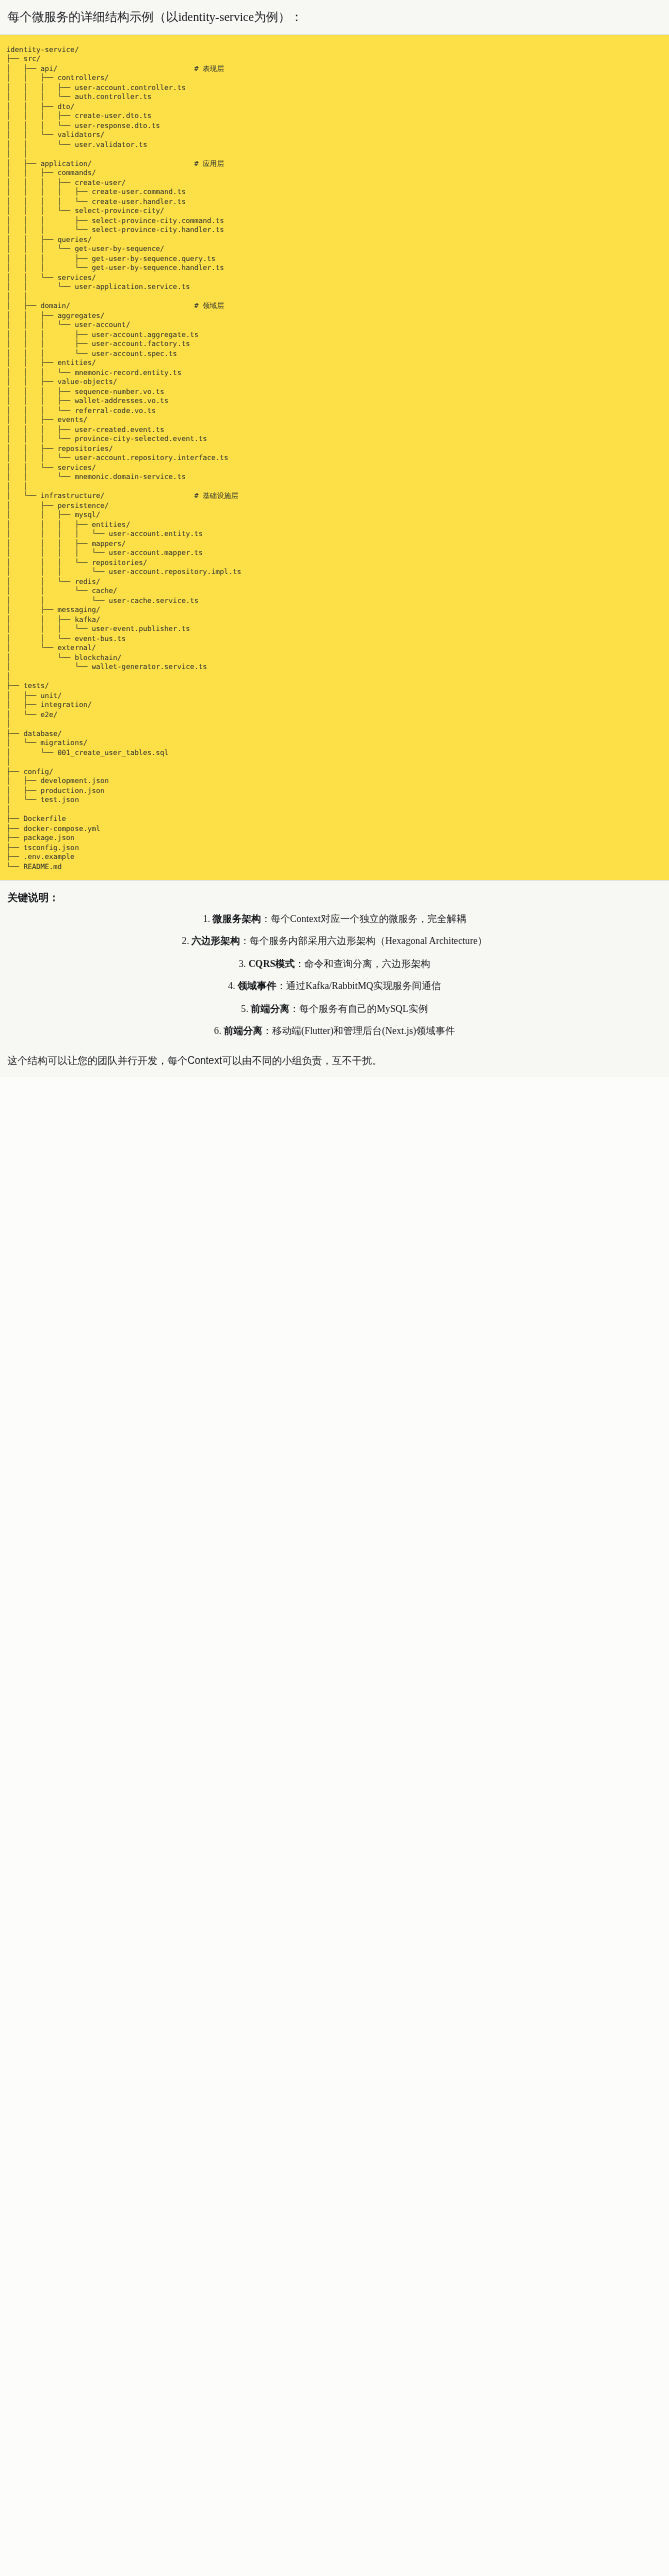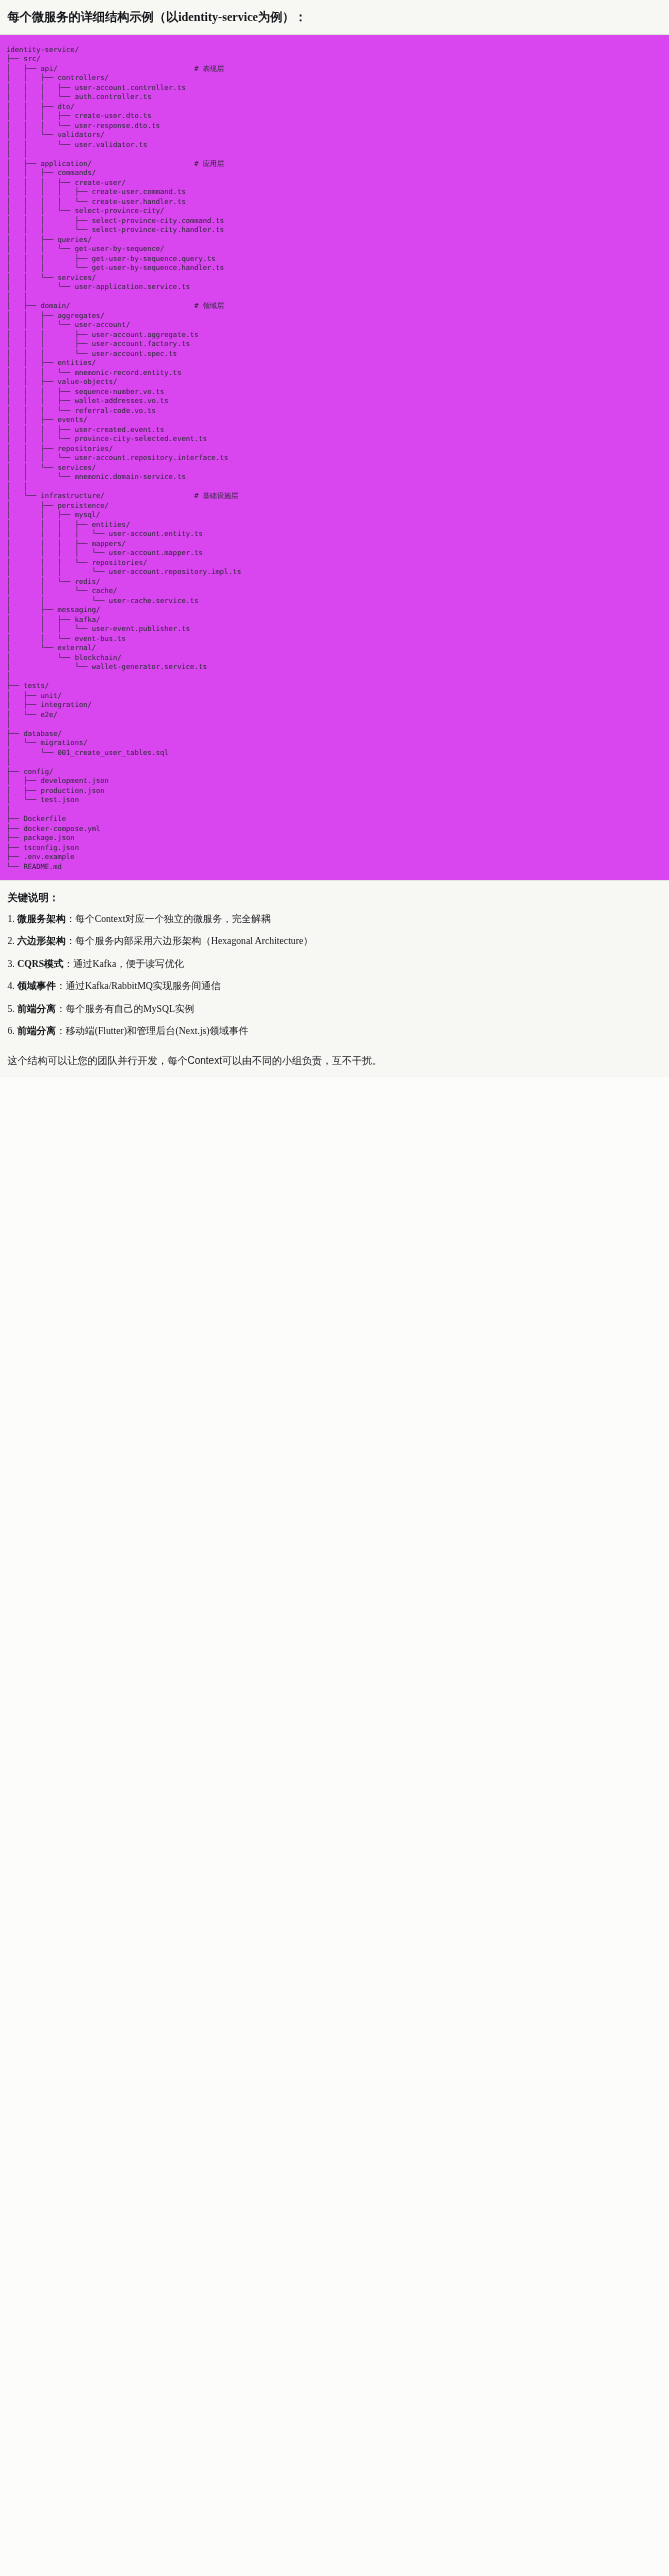--- a/index.html
+++ b/index.html
@@ -20,30 +20,30 @@
 
   
   .title-band {
     background: #f7f7f4;
     border-bottom: 0.6px solid #e3e3df;
     padding: 8.8px 7.5px 8.8px 7.5px;
     box-sizing: border-box;
   }
   .title-text {
     font-family: "Liberation Serif", serif;
-    font-weight: bold;
+    font-weight: normal;
     font-size: 12.2px;
     line-height: 16.3px;
     color: #14171a;
     letter-spacing: 0px;
   }
 
   
   .tree-block {
-    background: #d946ef;
+    background: #fde047;
     padding: 10px 6.3px 8.8px 6.3px;
     box-sizing: border-box;
   }
   .tree {
     font-family: "DejaVu Sans Mono", "Liberation Mono", monospace;
     font-size: 7.1px;
     line-height: 9.5px;
     color: #24292f;
     white-space: pre;
     letter-spacing: 0px;
@@ -78,20 +78,21 @@
     list-style: none;
     margin: 0;
     padding: 0;
   }
   .notes-list li {
     font-family: "Liberation Serif", serif;
     font-size: 9.7px;
     line-height: 13px;
     color: #14171a;
     margin: 0 0 9.4px 0;
+    text-align: center;
   }
   .notes-list li .num {
     font-family: "Liberation Serif", serif;
   }
   .notes-list li .term {
     font-weight: bold;
   }
   .footer-note {
     background: #f7f7f4;
     padding: 3.8px 7.5px 10px 7.5px;
@@ -113,21 +114,21 @@
 
   <div class="tree-block">
     <div class="tree" id="tree-container"><span class="row"><span>identity-service/</span></span><span class="row"><span>├── src/</span></span><span class="row"><span>│   ├── api/</span>                                <span class="cmt"># 表现层</span></span><span class="row"><span>│   │   ├── controllers/</span></span><span class="row"><span>│   │   │   ├── user-account.controller.ts</span></span><span class="row"><span>│   │   │   └── auth.controller.ts</span></span><span class="row"><span>│   │   ├── dto/</span></span><span class="row"><span>│   │   │   ├── create-user.dto.ts</span></span><span class="row"><span>│   │   │   └── user-response.dto.ts</span></span><span class="row"><span>│   │   └── validators/</span></span><span class="row"><span>│   │       └── user.validator.ts</span></span><span class="row"><span>│   │</span></span><span class="row"><span>│   ├── application/</span>                        <span class="cmt"># 应用层</span></span><span class="row"><span>│   │   ├── commands/</span></span><span class="row"><span>│   │   │   ├── create-user/</span></span><span class="row"><span>│   │   │   │   ├── create-user.command.ts</span></span><span class="row"><span>│   │   │   │   └── create-user.handler.ts</span></span><span class="row"><span>│   │   │   └── select-province-city/</span></span><span class="row"><span>│   │   │       ├── select-province-city.command.ts</span></span><span class="row"><span>│   │   │       └── select-province-city.handler.ts</span></span><span class="row"><span>│   │   ├── queries/</span></span><span class="row"><span>│   │   │   └── get-user-by-sequence/</span></span><span class="row"><span>│   │   │       ├── get-user-by-sequence.query.ts</span></span><span class="row"><span>│   │   │       └── get-user-by-sequence.handler.ts</span></span><span class="row"><span>│   │   └── services/</span></span><span class="row"><span>│   │       └── user-application.service.ts</span></span><span class="row"><span>│   │</span></span><span class="row"><span>│   ├── domain/</span>                             <span class="cmt"># 领域层</span></span><span class="row"><span>│   │   ├── aggregates/</span></span><span class="row"><span>│   │   │   └── user-account/</span></span><span class="row"><span>│   │   │       ├── user-account.aggregate.ts</span></span><span class="row"><span>│   │   │       ├── user-account.factory.ts</span></span><span class="row"><span>│   │   │       └── user-account.spec.ts</span></span><span class="row"><span>│   │   ├── entities/</span></span><span class="row"><span>│   │   │   └── mnemonic-record.entity.ts</span></span><span class="row"><span>│   │   ├── value-objects/</span></span><span class="row"><span>│   │   │   ├── sequence-number.vo.ts</span></span><span class="row"><span>│   │   │   ├── wallet-addresses.vo.ts</span></span><span class="row"><span>│   │   │   └── referral-code.vo.ts</span></span><span class="row"><span>│   │   ├── events/</span></span><span class="row"><span>│   │   │   ├── user-created.event.ts</span></span><span class="row"><span>│   │   │   └── province-city-selected.event.ts</span></span><span class="row"><span>│   │   ├── repositories/</span></span><span class="row"><span>│   │   │   └── user-account.repository.interface.ts</span></span><span class="row"><span>│   │   └── services/</span></span><span class="row"><span>│   │       └── mnemonic.domain-service.ts</span></span><span class="row"><span>│   │</span></span><span class="row"><span>│   └── infrastructure/</span>                     <span class="cmt"># 基础设施层</span></span><span class="row"><span>│       ├── persistence/</span></span><span class="row"><span>│       │   ├── mysql/</span></span><span class="row"><span>│       │   │   ├── entities/</span></span><span class="row"><span>│       │   │   │   └── user-account.entity.ts</span></span><span class="row"><span>│       │   │   ├── mappers/</span></span><span class="row"><span>│       │   │   │   └── user-account.mapper.ts</span></span><span class="row"><span>│       │   │   └── repositories/</span></span><span class="row"><span>│       │   │       └── user-account.repository.impl.ts</span></span><span class="row"><span>│       │   └── redis/</span></span><span class="row"><span>│       │       └── cache/</span></span><span class="row"><span>│       │           └── user-cache.service.ts</span></span><span class="row"><span>│       ├── messaging/</span></span><span class="row"><span>│       │   ├── kafka/</span></span><span class="row"><span>│       │   │   └── user-event.publisher.ts</span></span><span class="row"><span>│       │   └── event-bus.ts</span></span><span class="row"><span>│       └── external/</span></span><span class="row"><span>│           └── blockchain/</span></span><span class="row"><span>│               └── wallet-generator.service.ts</span></span><span class="row"><span>│</span></span><span class="row"><span>├── tests/</span></span><span class="row"><span>│   ├── unit/</span></span><span class="row"><span>│   ├── integration/</span></span><span class="row"><span>│   └── e2e/</span></span><span class="row"><span>│</span></span><span class="row"><span>├── database/</span></span><span class="row"><span>│   └── migrations/</span></span><span class="row"><span>│       └── 001_create_user_tables.sql</span></span><span class="row"><span>│</span></span><span class="row"><span>├── config/</span></span><span class="row"><span>│   ├── development.json</span></span><span class="row"><span>│   ├── production.json</span></span><span class="row"><span>│   └── test.json</span></span><span class="row"><span>│</span></span><span class="row"><span>├── Dockerfile</span></span><span class="row"><span>├── docker-compose.yml</span></span><span class="row"><span>├── package.json</span></span><span class="row"><span>├── tsconfig.json</span></span><span class="row"><span>├── .env.example</span></span><span class="row"><span>└── README.md</span></span></div>
   </div>
 
   <div class="notes-band">
     <div class="notes-heading">关键说明：</div>
     <ol class="notes-list" id="notes-list">
         <li><span class="num">1.</span> <span class="term">微服务架构</span><span>：</span><span>每个Context对应一个独立的微服务，完全解耦</span></li>
         <li><span class="num">2.</span> <span class="term">六边形架构</span><span>：</span><span>每个服务内部采用六边形架构（Hexagonal Architecture）</span></li>
-        <li><span class="num">3.</span> <span class="term">CQRS模式</span><span>：</span><span>通过Kafka，便于读写优化</span></li>
+        <li><span class="num">3.</span> <span class="term">CQRS模式</span><span>：</span><span>命令和查询分离，六边形架构</span></li>
         <li><span class="num">4.</span> <span class="term">领域事件</span><span>：</span><span>通过Kafka/RabbitMQ实现服务间通信</span></li>
         <li><span class="num">5.</span> <span class="term">前端分离</span><span>：</span><span>每个服务有自己的MySQL实例</span></li>
         <li><span class="num">6.</span> <span class="term">前端分离</span><span>：</span><span>移动端(Flutter)和管理后台(Next.js)领域事件</span></li>
       </ol>
   </div>
 
   <div class="footer-note">这个结构可以让您的团队并行开发，每个Context可以由不同的小组负责，互不干扰。</div>
 
 </div>
 

